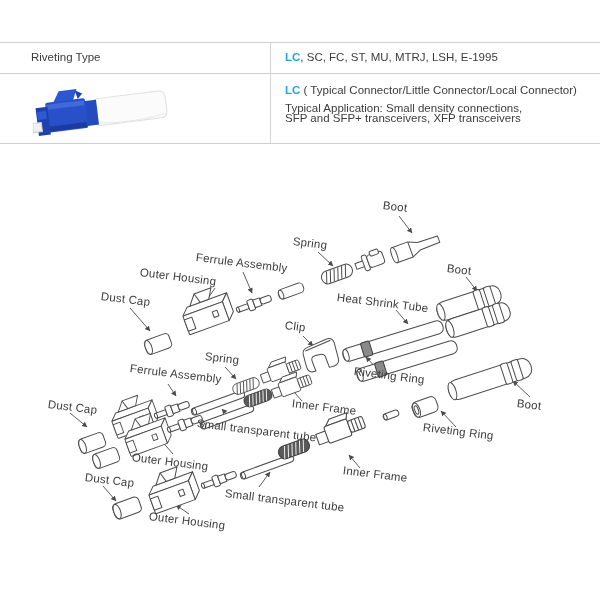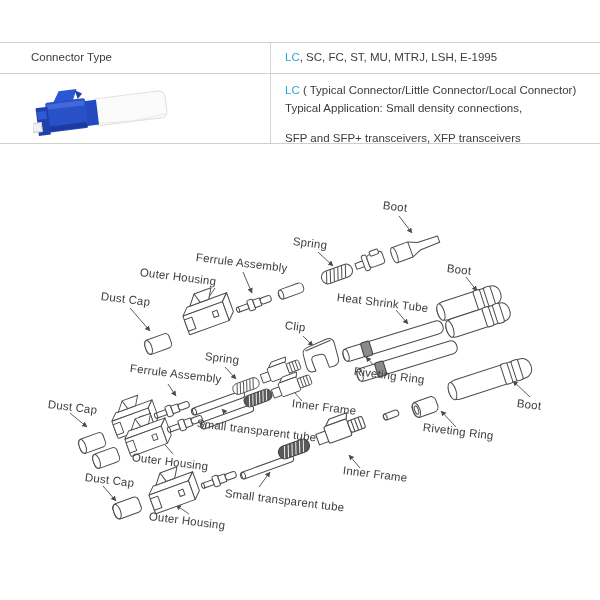--- a/index.html
+++ b/index.html
@@ -1,45 +1,45 @@
 <!DOCTYPE html>
 <html><head>
 <meta charset="utf-8">
 <style>
   html,body{margin:0;padding:0;background:#fff;}
   body{width:600px;height:600px;position:relative;overflow:hidden;
        font-family:"Liberation Sans","DejaVu Sans",sans-serif;color:#3c3c3c;}
   .hline{position:absolute;left:0;width:600px;height:1px;background:#cfcfcf;}
   .vline{position:absolute;width:1px;background:#d4d4d4;}
   .cell-text{position:absolute;font-size:11.5px;color:#3c3c3c;white-space:nowrap;}
-  .accent{color:#29a5de;font-weight:normal;}
+  .accent{color:#29a5de;font-weight:bold;}
   .desc-line{position:absolute;left:285px;font-size:11.5px;color:#3c3c3c;white-space:nowrap;}
   .lbl{position:absolute;font-size:11.5px;color:#3e3e3e;white-space:nowrap;
        transform:rotate(7deg);transform-origin:0 50%;letter-spacing:.2px;}
   #diagram{position:absolute;left:0;top:0;}
   #photo{position:absolute;left:33px;top:82px;}
 </style>
 </head>
 <body>
 
 <div class="hline" style="top:42px"></div>
 <div class="hline" style="top:73px"></div>
 <div class="hline" style="top:143px"></div>
 <div class="vline" style="left:270px;top:42px;height:101px"></div>
 
-<div class="cell-text" style="left:31px;top:51px">Connector Type</div>
+<div class="cell-text" style="left:31px;top:51px">Riveting Type</div>
 <div class="cell-text" style="left:285px;top:51px">
   <span class="accent">LC</span><span>, SC, FC, ST, MU, MTRJ, LSH, E-1995</span>
 </div>
 
 <div class="desc-line" style="top:84px">
   <span class="accent">LC</span><span> ( Typical Connector/Little Connector/Local Connector)</span>
 </div>
 <div class="desc-line" style="top:102px">Typical Application: Small density connections,</div>
-<div class="desc-line" style="top:132px">SFP and SFP+ transceivers, XFP transceivers</div>
+<div class="desc-line" style="top:112px">SFP and SFP+ transceivers, XFP transceivers</div>
 
 <svg id="photo" width="140" height="62" viewBox="0 0 140 62">
   <g transform="rotate(-7 70 34)">
 
     <rect x="60" y="16" width="74" height="27" rx="6" fill="#fbfbfb" stroke="#dedede"></rect>
     <path d="M62 40 Q 98 45 132 39" stroke="#e8e8e8" fill="none"></path>
 
     <rect x="50" y="17" width="15" height="25" fill="#234abe"></rect>
 
     <polygon points="22,15 29,4 47,4 42,15" fill="#2b56d4"></polygon>

